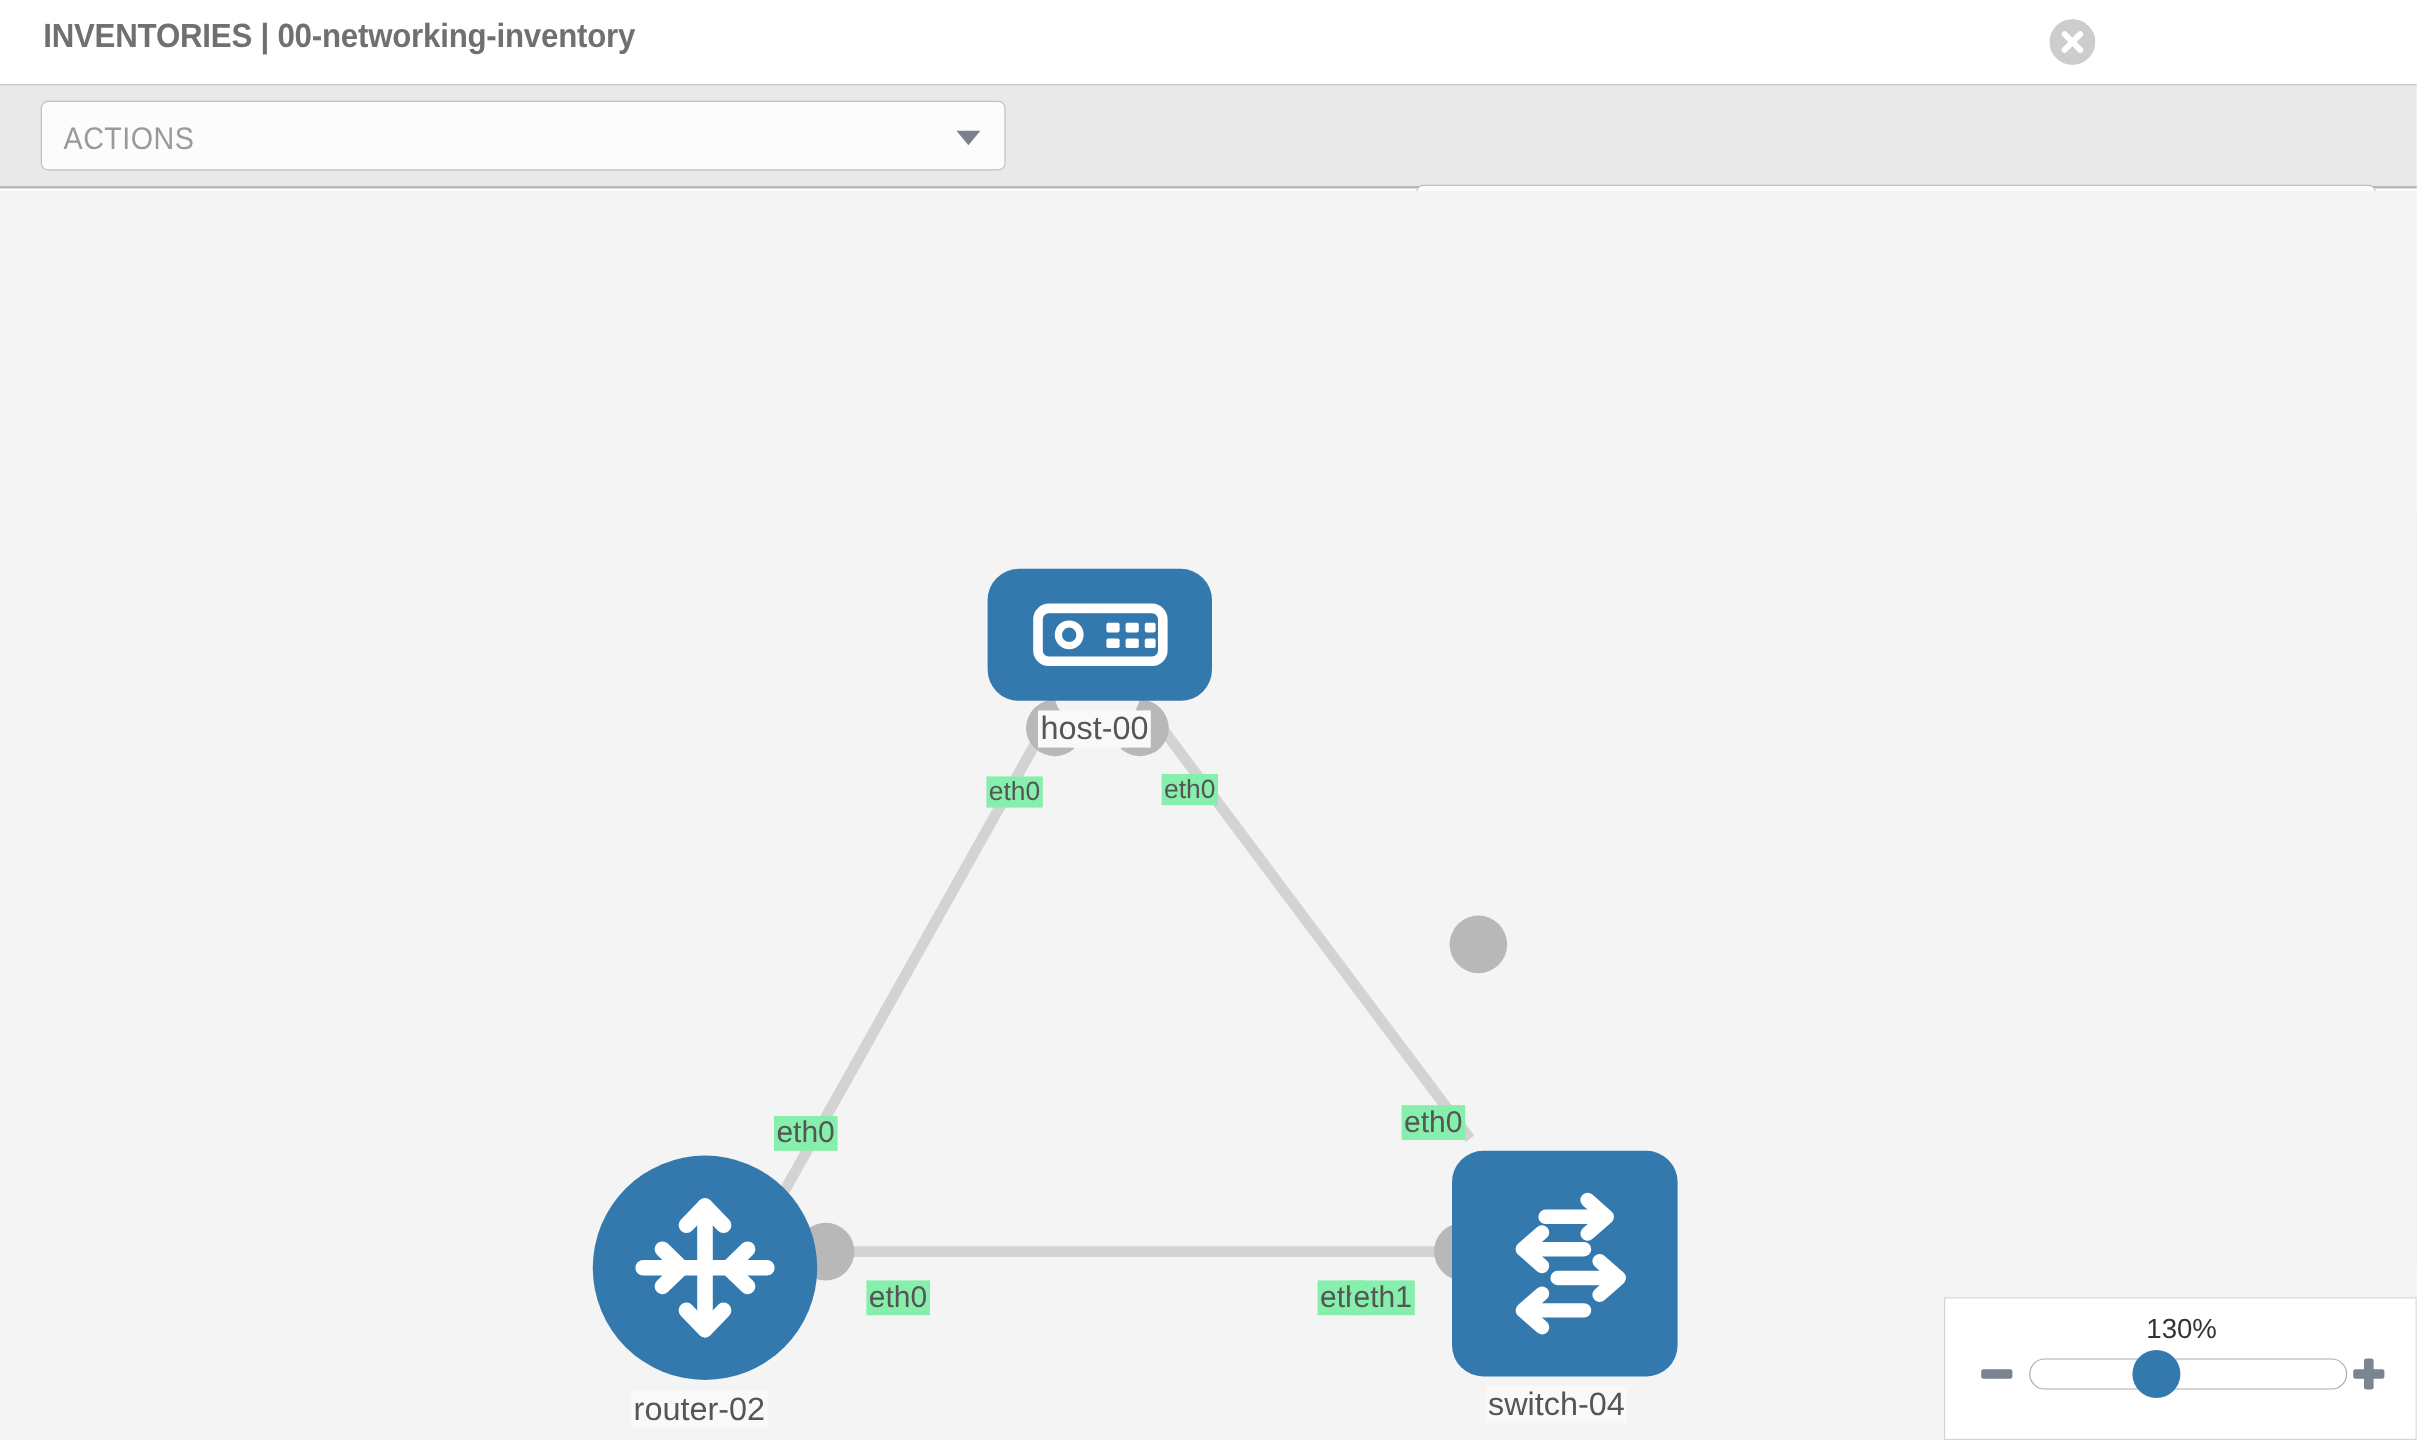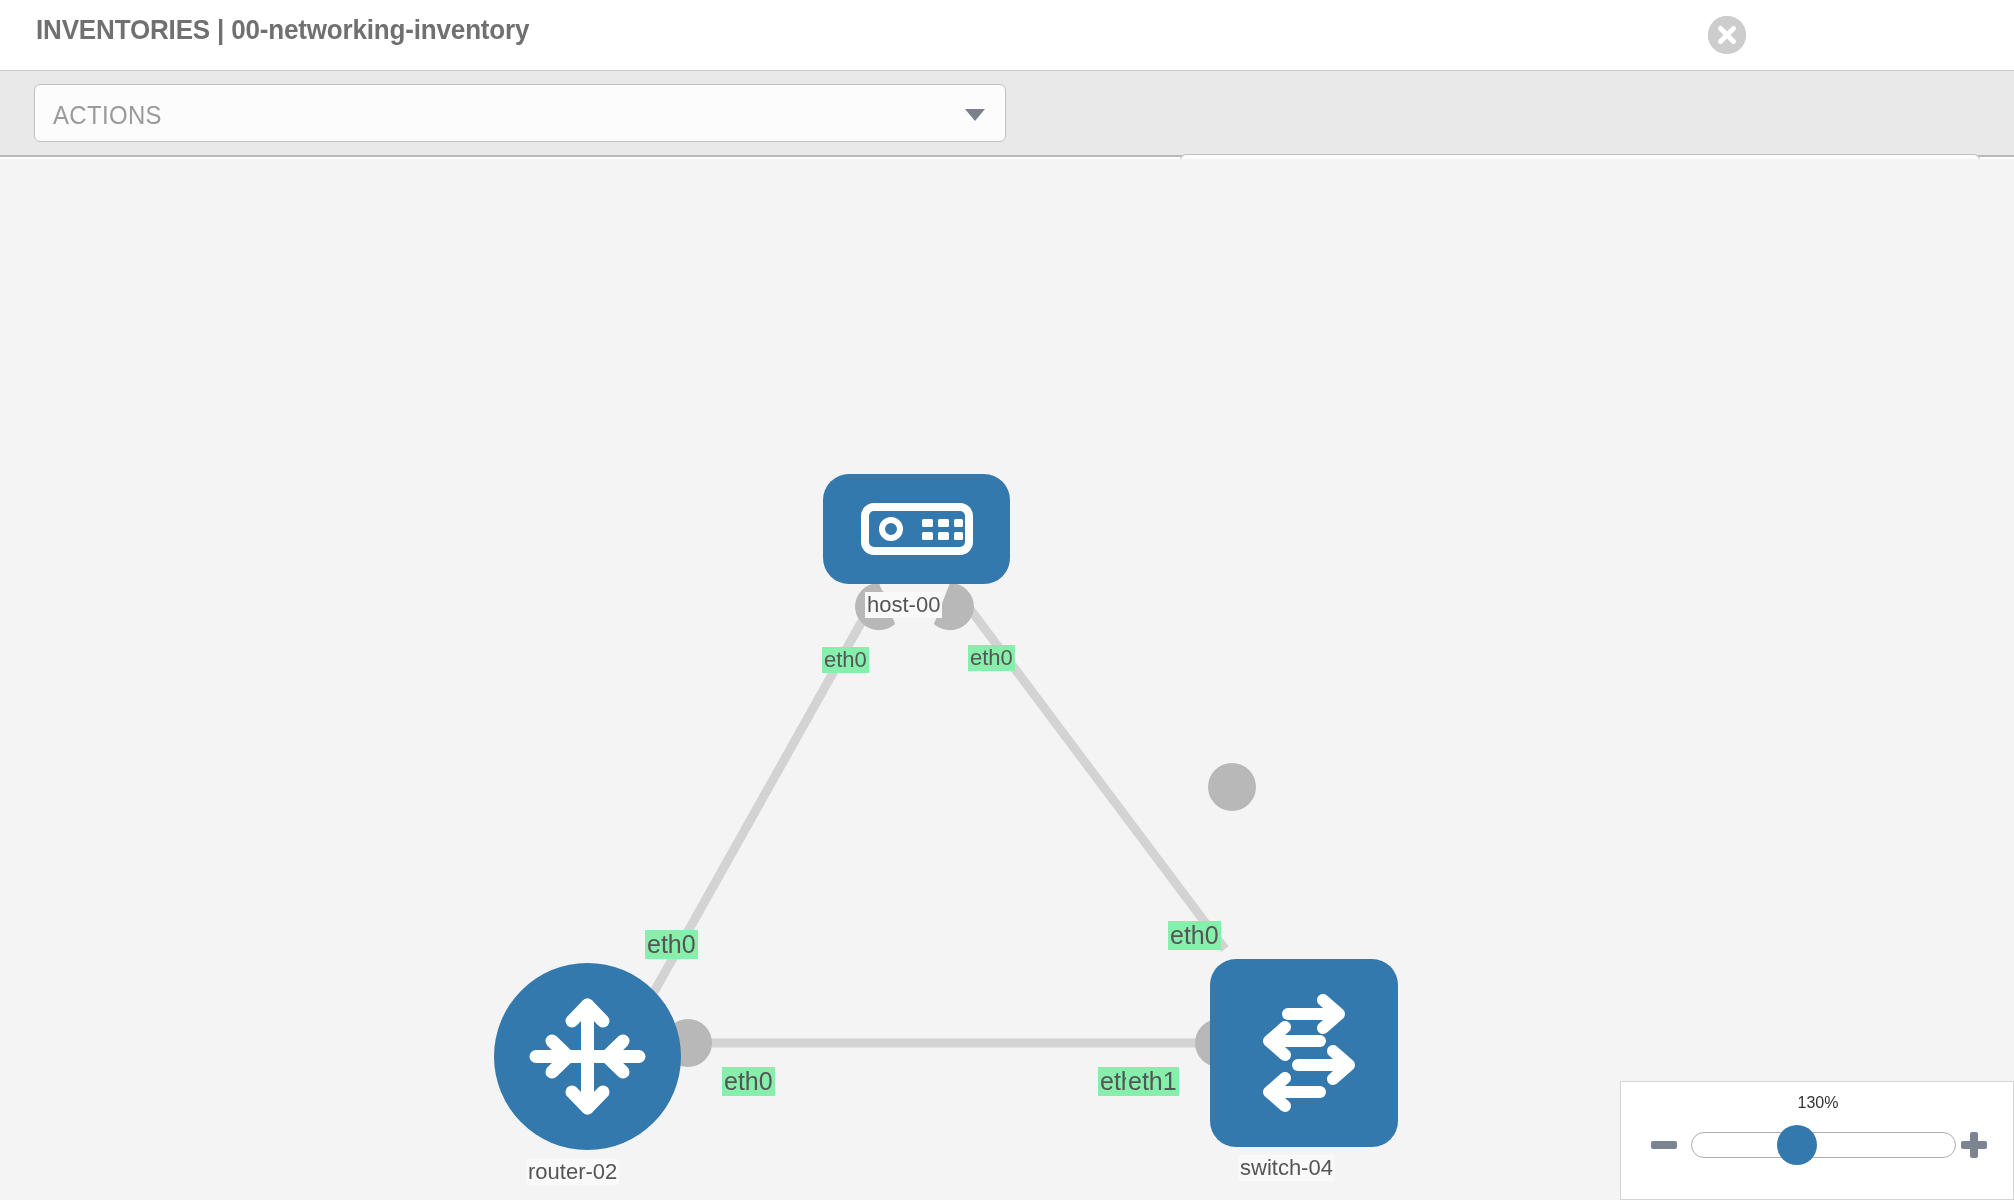--- a/index.html
+++ b/index.html
@@ -33,21 +33,21 @@
 
   
   .toolbar {
     position: absolute; left: 0; top: 70px; width: 2014px; height: 87px;
     background: #e9e9e9;
     border-top: 1px solid #c9c9c9;
     border-bottom: 2px solid #b9b9b9;
   }
   .actions-select {
     position: absolute; left: 34px; top: 13px;
-    width: 972px; height: 58px;
+    width: 804px; height: 58px;
     background: #fcfcfc;
     border: 1px solid #c0c0c0;
     border-radius: 6px;
     cursor: pointer;
   }
   .actions-label {
     position: absolute; left: 18px; top: 15px;
     font-family: "Liberation Sans Narrow", "Liberation Sans", sans-serif;
     font-size: 26px; color: #9a9a9a; letter-spacing: 0.4px;
     transform: scaleX(0.92); transform-origin: left center;
@@ -91,21 +91,21 @@
   .graph-svg { position: absolute; left: 0; top: 0; width: 2014px; height: 1041px; }
 
   .node { position: absolute; }
   .node-shape { position: absolute; background: #3479ae; }
   .node-shape.circle { border-radius: 50%; }
   .node-shape.rounded { border-radius: 26px; }
   .node-shape svg { display: block; }
 
   .node-name {
     position: absolute;
-    font-size: 22px; color: #555555;
+    font-size: 27px; color: #555555;
     background: #f9f9f9;
     white-space: nowrap;
     padding: 0 2px;
   }
   .iface-label {
     position: absolute;
     font-size: 22px; color: #555555;
     background: #86efac;
     white-space: nowrap;
     padding: 0 2px;
@@ -115,21 +115,21 @@
 
   
   .zoom-panel {
     position: absolute; left: 1620px; top: 1081px;
     width: 394px; height: 119px;
     background: #ffffff;
     border: 1px solid #d5d5d5;
   }
   .zoom-value {
     position: absolute; left: 0; top: 12px; width: 394px;
-    text-align: center; font-size: 16px; color: #333333;
+    text-align: center; font-size: 23px; color: #333333;
   }
   .zoom-minus, .zoom-plus {
     position: absolute; top: 48px; cursor: pointer;
   }
   .zoom-minus { left: 28px; }
   .zoom-plus  { left: 338px; }
   .zoom-minus svg, .zoom-plus svg { display:block; }
   .zoom-track {
     position: absolute; left: 70px; top: 50px;
     width: 265px; height: 26px;

